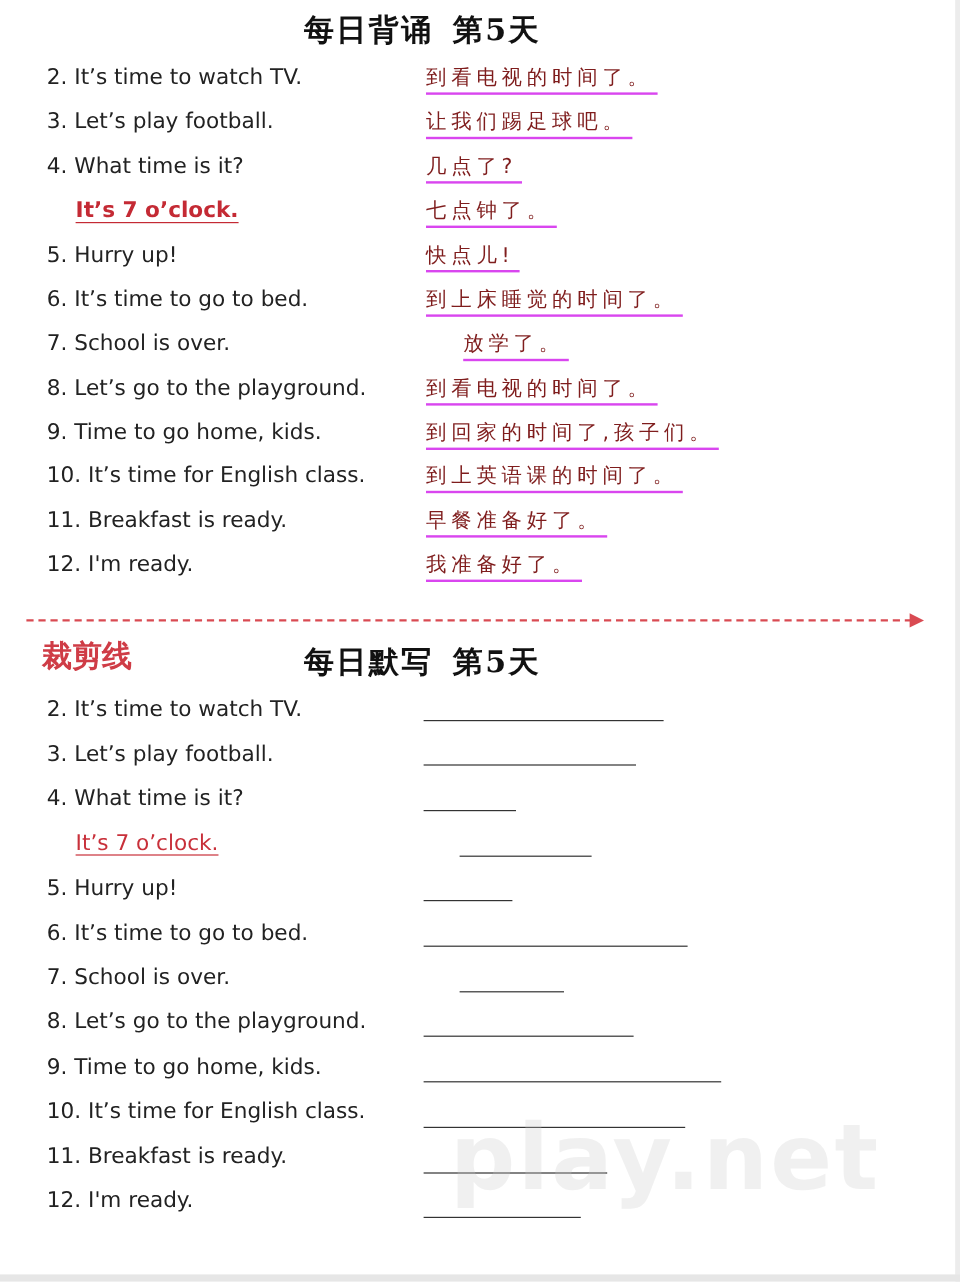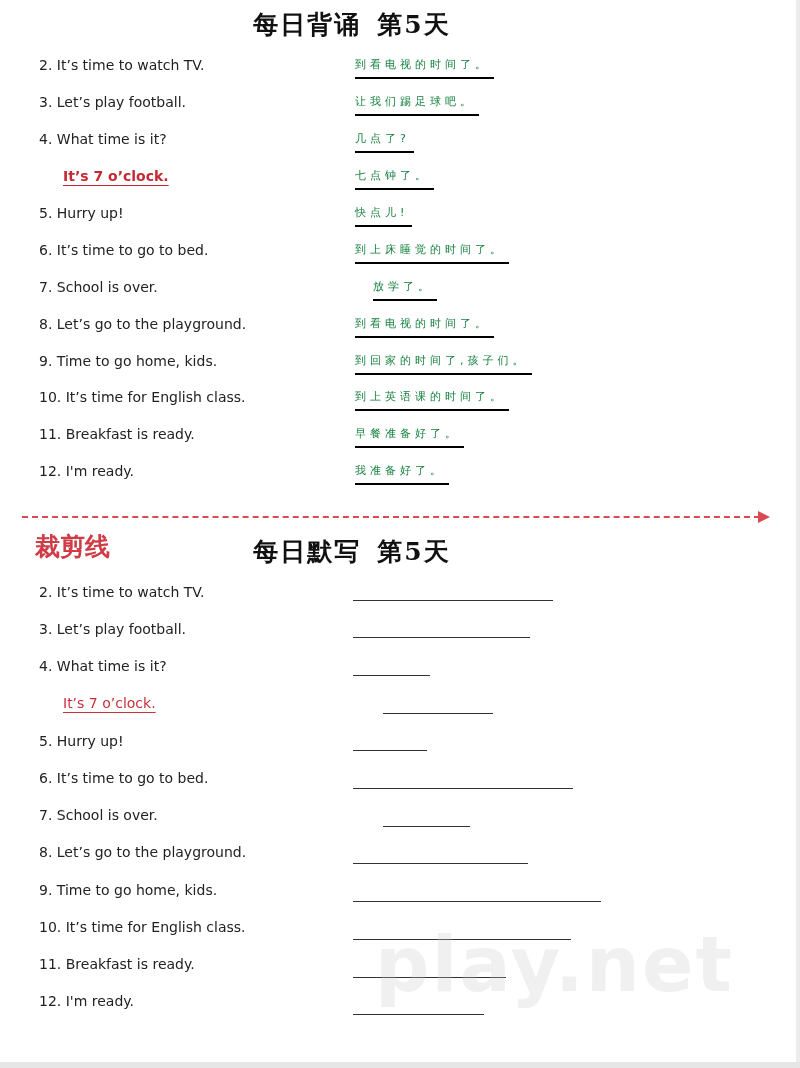--- a/index.html
+++ b/index.html
@@ -3,26 +3,26 @@
 <meta charset="utf-8">
 <style>
   html, body { margin:0; padding:0; }
   body { width:800px; height:1068px; position:relative; background:#ffffff; overflow:hidden;
          font-family:"DejaVu Sans", sans-serif; }
   .edge-right { position:absolute; right:0; top:0; width:4px; height:1068px; background:#ececec; }
   .edge-bottom { position:absolute; left:0; bottom:0; width:800px; height:6px; background:#e6e6e6; }
   .title { position:absolute; left:0; width:704px; text-align:center; font-family:"DejaVu Serif", serif;
            font-weight:bold; font-size:25px; color:#111; letter-spacing:2px; }
   .title .gap { display:inline-block; width:16px; }
-  .en { position:absolute; left:39px; font-size:14px; color:#222; white-space:nowrap; line-height:20px; }
+  .en { position:absolute; left:39px; font-size:18px; color:#222; white-space:nowrap; line-height:20px; }
   .en.sub { left:63px; color:#c8303a; text-decoration:underline; text-underline-offset:4px; }
   .en.sub.bold { font-weight:bold; color:#c42a34; }
-  .zh { position:absolute; left:355px; font-size:11px; color:#15803d; white-space:nowrap; line-height:20px;
-        letter-spacing:4px; padding-bottom:2px; border-bottom:2px solid #000000; padding-right:4px; }
-  .zh.indent { left:373px; }
+  .zh { position:absolute; left:355px; font-size:17px; color:#7f1d1d; white-space:nowrap; line-height:20px;
+        letter-spacing:4px; padding-bottom:2px; border-bottom:2px solid #d946ef; padding-right:4px; }
+  .zh.indent { left:386px; }
   .blank { position:absolute; height:0; border-top:1.6px solid #333; }
   .cutline { position:absolute; left:22px; top:516px; width:738px; height:0; border-top:2.5px dashed #d94a52; }
   .arrow { position:absolute; left:758px; top:511px; width:0; height:0; border-left:12px solid #d94a52;
            border-top:6px solid transparent; border-bottom:6px solid transparent; }
   .cut-label { position:absolute; left:35px; top:530px; font-family:"DejaVu Serif", serif; font-weight:bold;
                font-size:25px; color:#cf3c46; }
   .watermark { position:absolute; left:375px; top:920px; font-family:"DejaVu Sans", sans-serif; font-weight:bold;
                font-size:76px; color:rgba(200,200,200,0.28); letter-spacing:2px; }
 </style>
 </head>

